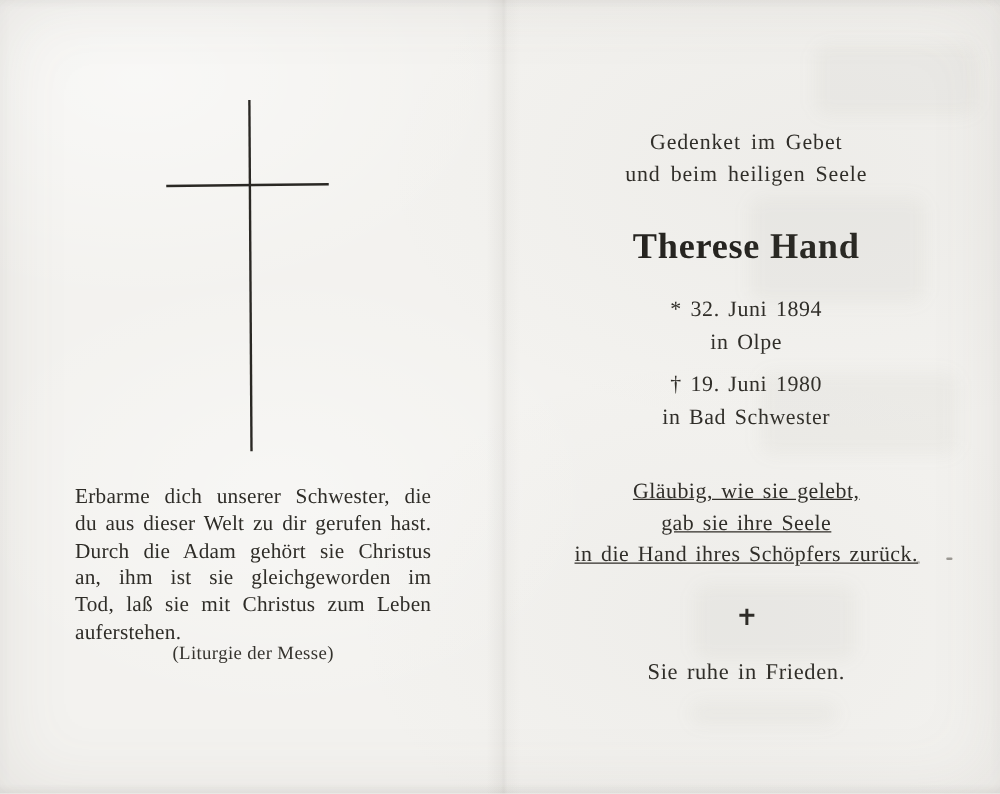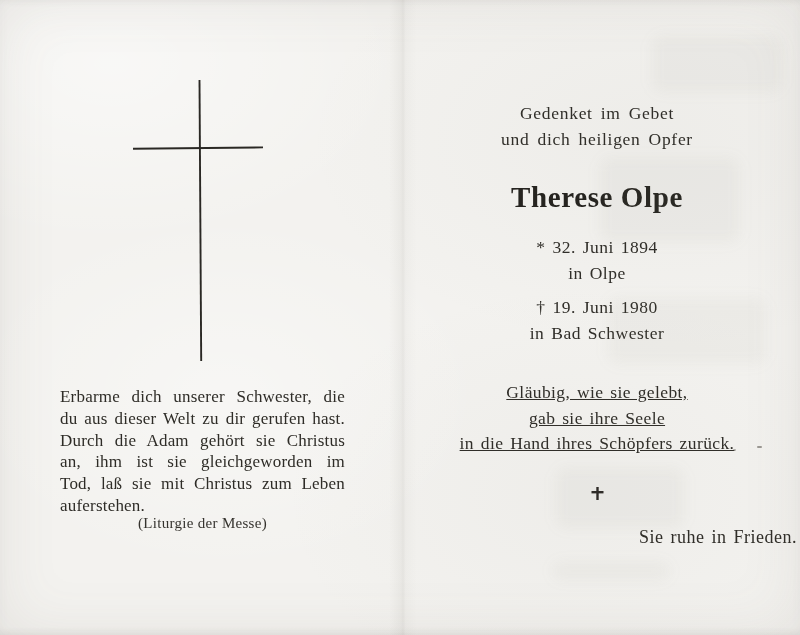--- a/index.html
+++ b/index.html
@@ -121,21 +121,20 @@
     text-decoration: underline;
   }
   .small-cross {
     top: 486px;
   }
   .closing {
     top: 527px;
     font-size: 18px;
     letter-spacing: 0.5px;
     word-spacing: 2px;
-    text-align: right;
   }
 
   
   .ghost {
     position: absolute;
     background: rgba(128,124,114,0.055);
     filter: blur(7px);
     border-radius: 10px;
     pointer-events: none;
   }
@@ -166,24 +165,24 @@
       <div class="pline last">auferstehen.</div>
       <div class="attribution">(Liturgie der Messe)</div>
     </div>
   </div>
 
   <div class="fold"></div>
 
   <div class="page page-right">
     <div class="rp-block intro">
       <div>Gedenket im Gebet</div>
-      <div>und dich heiligen Opfer</div>
-    </div>
-
-    <div class="rp-block name">Therese Olpe</div>
+      <div>und beim heiligen Seele</div>
+    </div>
+
+    <div class="rp-block name">Therese Hand</div>
 
     <div class="rp-block dates birth">
       <div>* 32. Juni 1894</div>
       <div>in Olpe</div>
     </div>
 
     <div class="rp-block dates death">
       <div>† 19. Juni 1980</div>
       <div>in Bad Schwester</div>
     </div>

